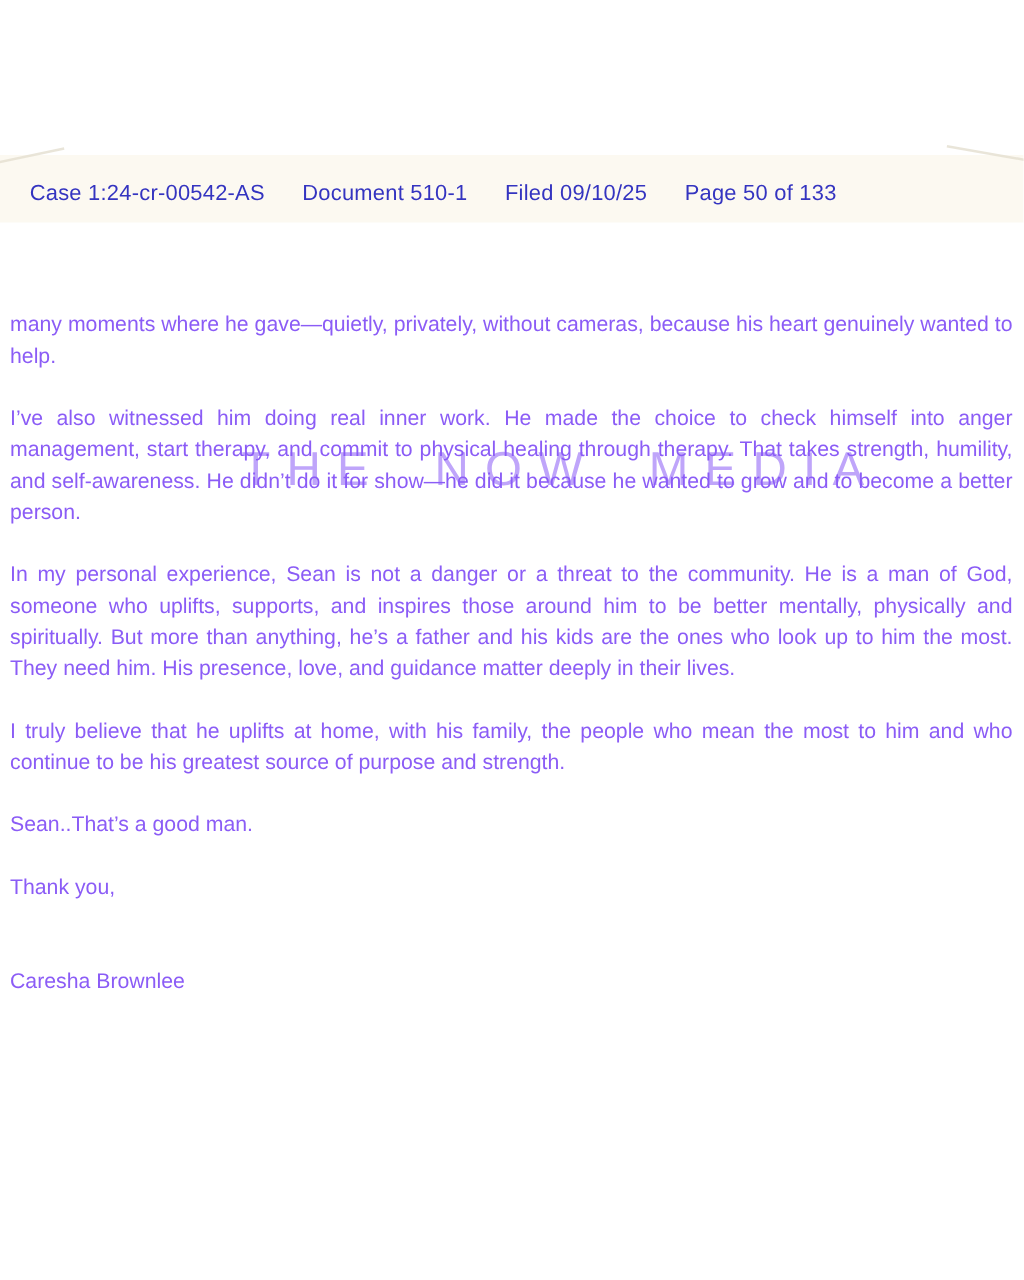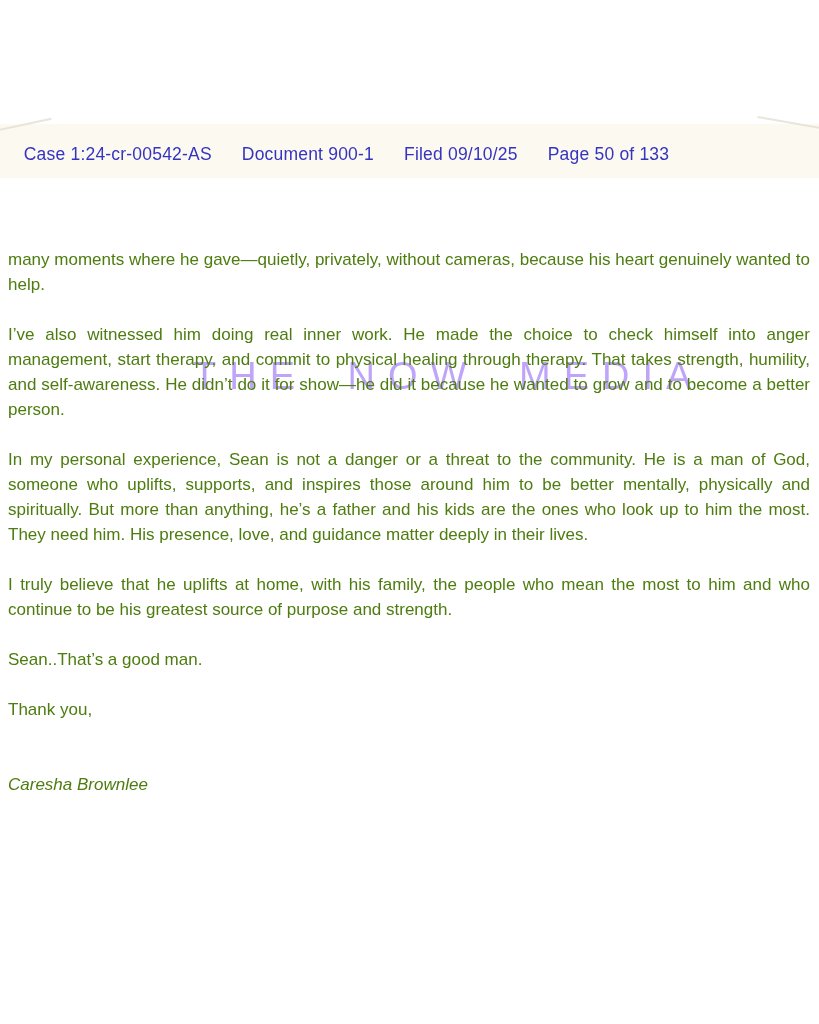--- a/index.html
+++ b/index.html
@@ -72,49 +72,48 @@
     z-index: 1;
     pointer-events: none;
     font-weight: 400;
   }
   .letter-body {
     position: absolute;
     left: 8px;
     top: 247px;
     width: 802px;
     z-index: 2;
-    color: #4d7c0f;
+    color: #8b5cf6;
     font-size: 17px;
     line-height: 25px;
     text-align: justify;
   }
   .letter-body p {
     margin: 0 0 25px 0;
   }
   .letter-body p.no-justify {
     text-align: left;
   }
   .signature {
     margin-top: 50px !important;
     text-align: left;
-    font-style: italic;
   }
 </style>
 </head>
 <body>
 
 <div class="page">
 
   <div class="header-band"></div>
   <div class="corner-line tl"></div>
   <div class="corner-line tr"></div>
 
   <div class="court-header">
     <span>Case 1:24-cr-00542-AS</span>
-    <span>Document 900-1</span>
+    <span>Document 510-1</span>
     <span>Filed 09/10/25</span>
     <span>Page 50 of 133</span>
   </div>
 
   <div class="watermark">THE NOW MEDIA</div>
 
   <div class="letter-body">
     <p>many moments where he gave—quietly, privately, without cameras, because his heart genuinely wanted to help.</p>
     <p>I’ve also witnessed him doing real inner work. He made the choice to check himself into anger management, start therapy, and commit to physical healing through therapy. That takes strength, humility, and self-awareness. He didn’t do it for show—he did it because he wanted to grow and to become a better person.</p>
     <p>In my personal experience, Sean is not a danger or a threat to the community. He is a man of God, someone who uplifts, supports, and inspires those around him to be better mentally, physically and spiritually. But more than anything, he’s a father and his kids are the ones who look up to him the most. They need him. His presence, love, and guidance matter deeply in their lives.</p>

